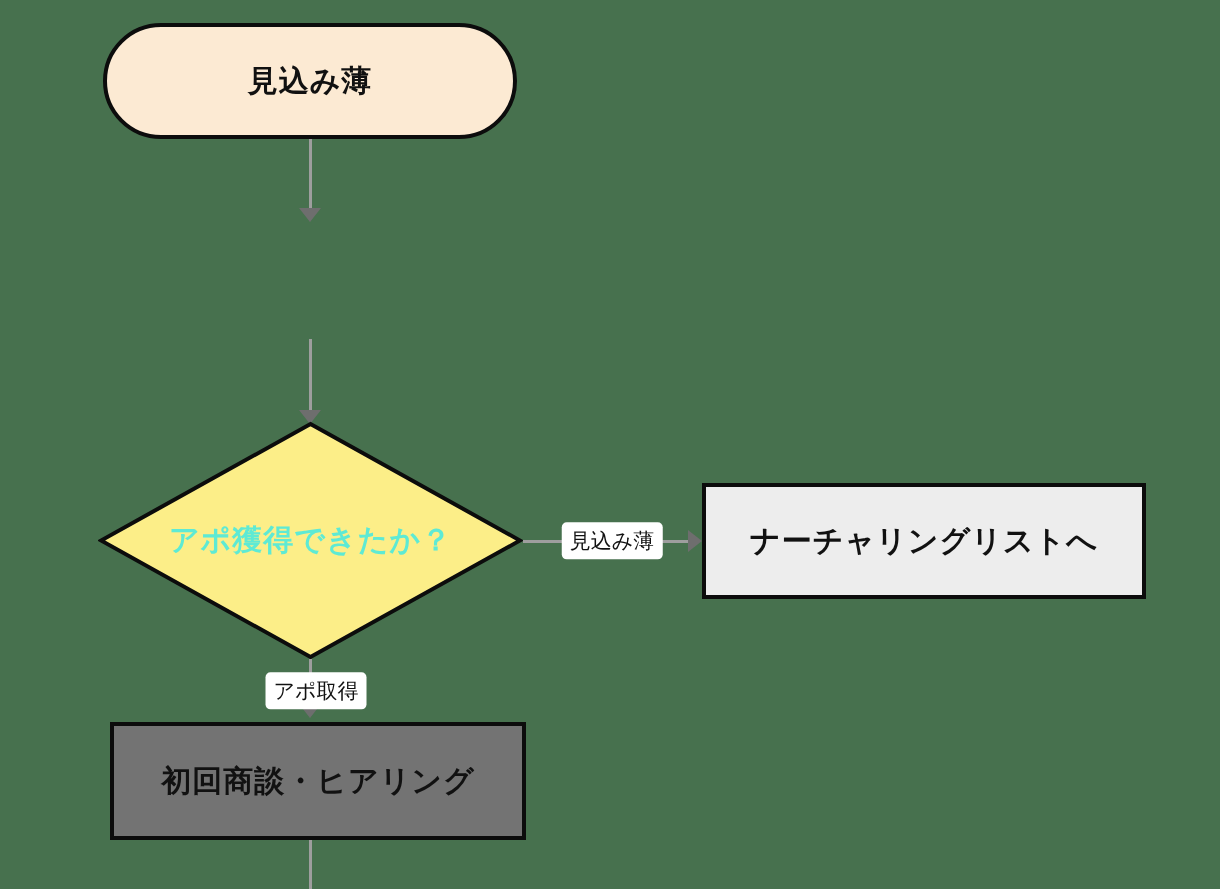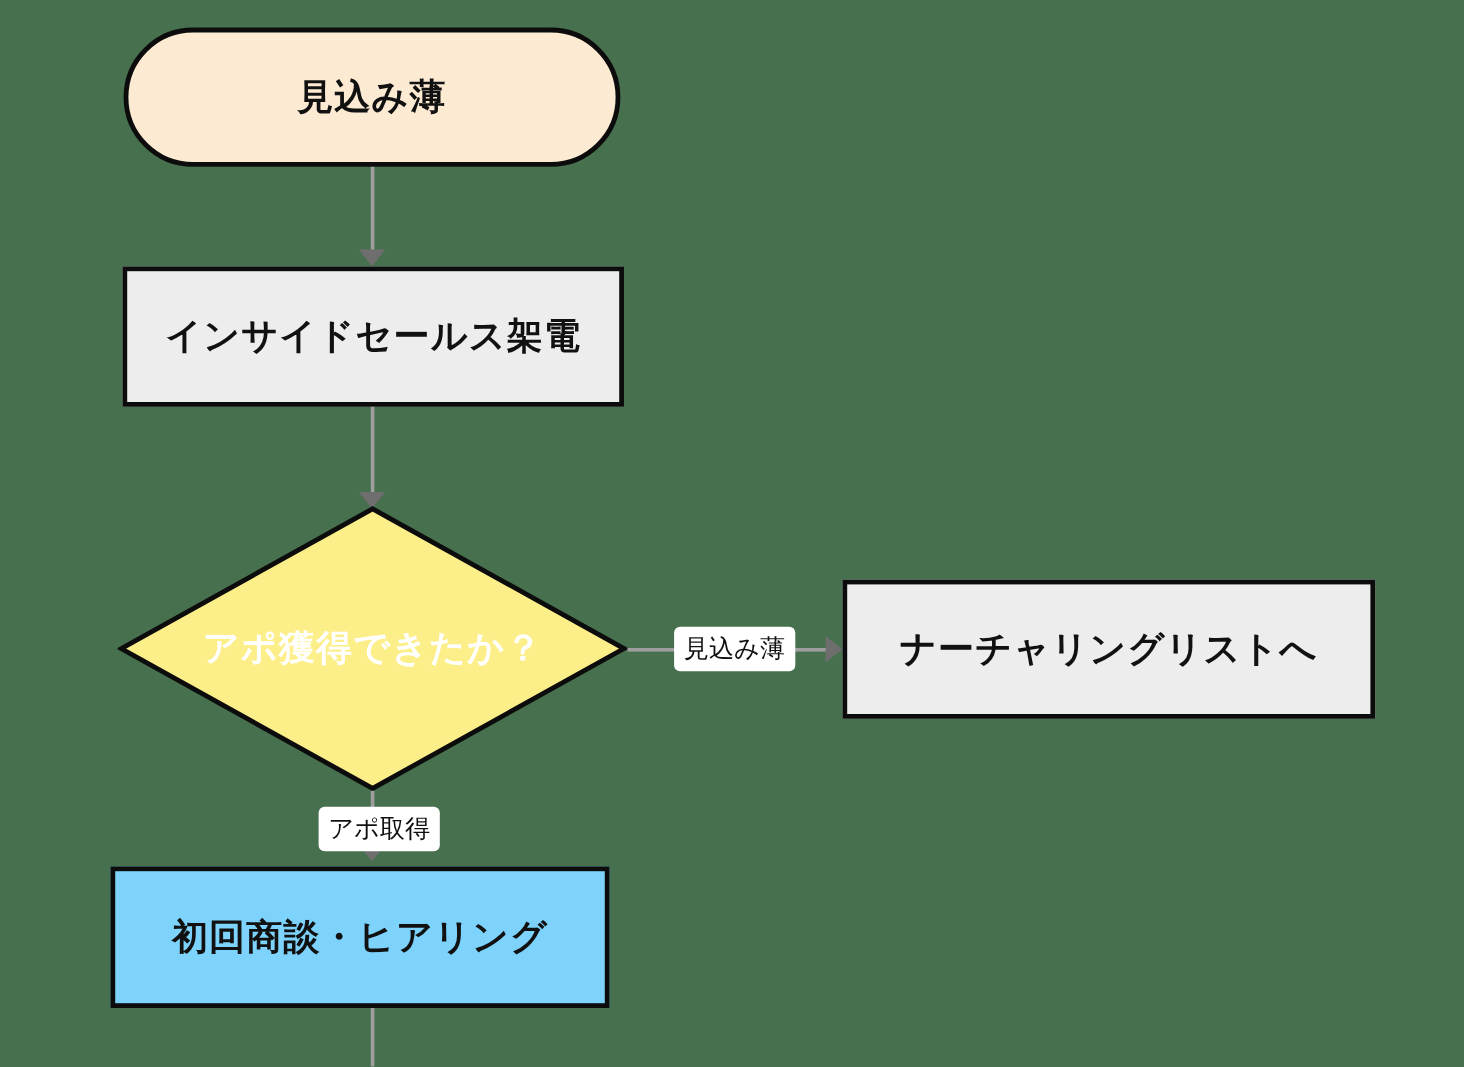--- a/index.html
+++ b/index.html
@@ -38,37 +38,37 @@
     left: 102px; top: 222px;
     width: 418px; height: 117px;
     background: #EDEDED;
   }
   .node.rect-nurture {
     left: 702px; top: 483px;
     width: 444px; height: 116px;
     background: #EDEDED;
   }
   .node.rect-meeting {
-    left: 92px; top: 722px;
+    left: 110px; top: 722px;
     width: 416px; height: 118px;
-    background: #7dd3fc;
+    background: #737373;
   }
   .diamond-wrap {
     position: absolute;
     left: 98px; top: 421px;
     width: 425px; height: 239px;
   }
   .diamond-wrap svg { display: block; }
   .diamond-label {
     position: absolute;
     left: 0; top: 0; right: 0; bottom: 0;
     display: flex;
     align-items: center;
     justify-content: center;
-    color: #ffffff;
+    color: #5eead4;
     font-weight: 700;
     font-size: 30px;
     letter-spacing: 1px;
   }
   .edge-line {
     position: absolute;
     background: #9E9E9E;
   }
   .edge-line.v { width: 3px; }
   .edge-line.h { height: 3px; }
@@ -104,23 +104,20 @@
 
 <div class="canvas">
 
   <div class="node stadium">
     <span>見込み薄</span>
   </div>
 
   <div class="edge-line v" style="left:309px; top:139px; height:71px;"></div>
   <div class="arrowhead-down" style="left:299px; top:208px;"></div>
 
-  <div class="node rect-call">
-    <span>インサイドセールス架電</span>
-  </div>
 
   <div class="edge-line v" style="left:309px; top:339px; height:72px;"></div>
   <div class="arrowhead-down" style="left:299px; top:410px;"></div>
 
   <div class="diamond-wrap">
     <svg width="425" height="239" viewBox="0 0 425 239">
       <polygon points="212.5,3 422,119.5 212.5,236 3,119.5" fill="#FCEE88" stroke="#0C0C0C" stroke-width="4" stroke-linejoin="miter"></polygon>
     </svg>
     <div class="diamond-label">アポ獲得できたか？</div>
   </div>

